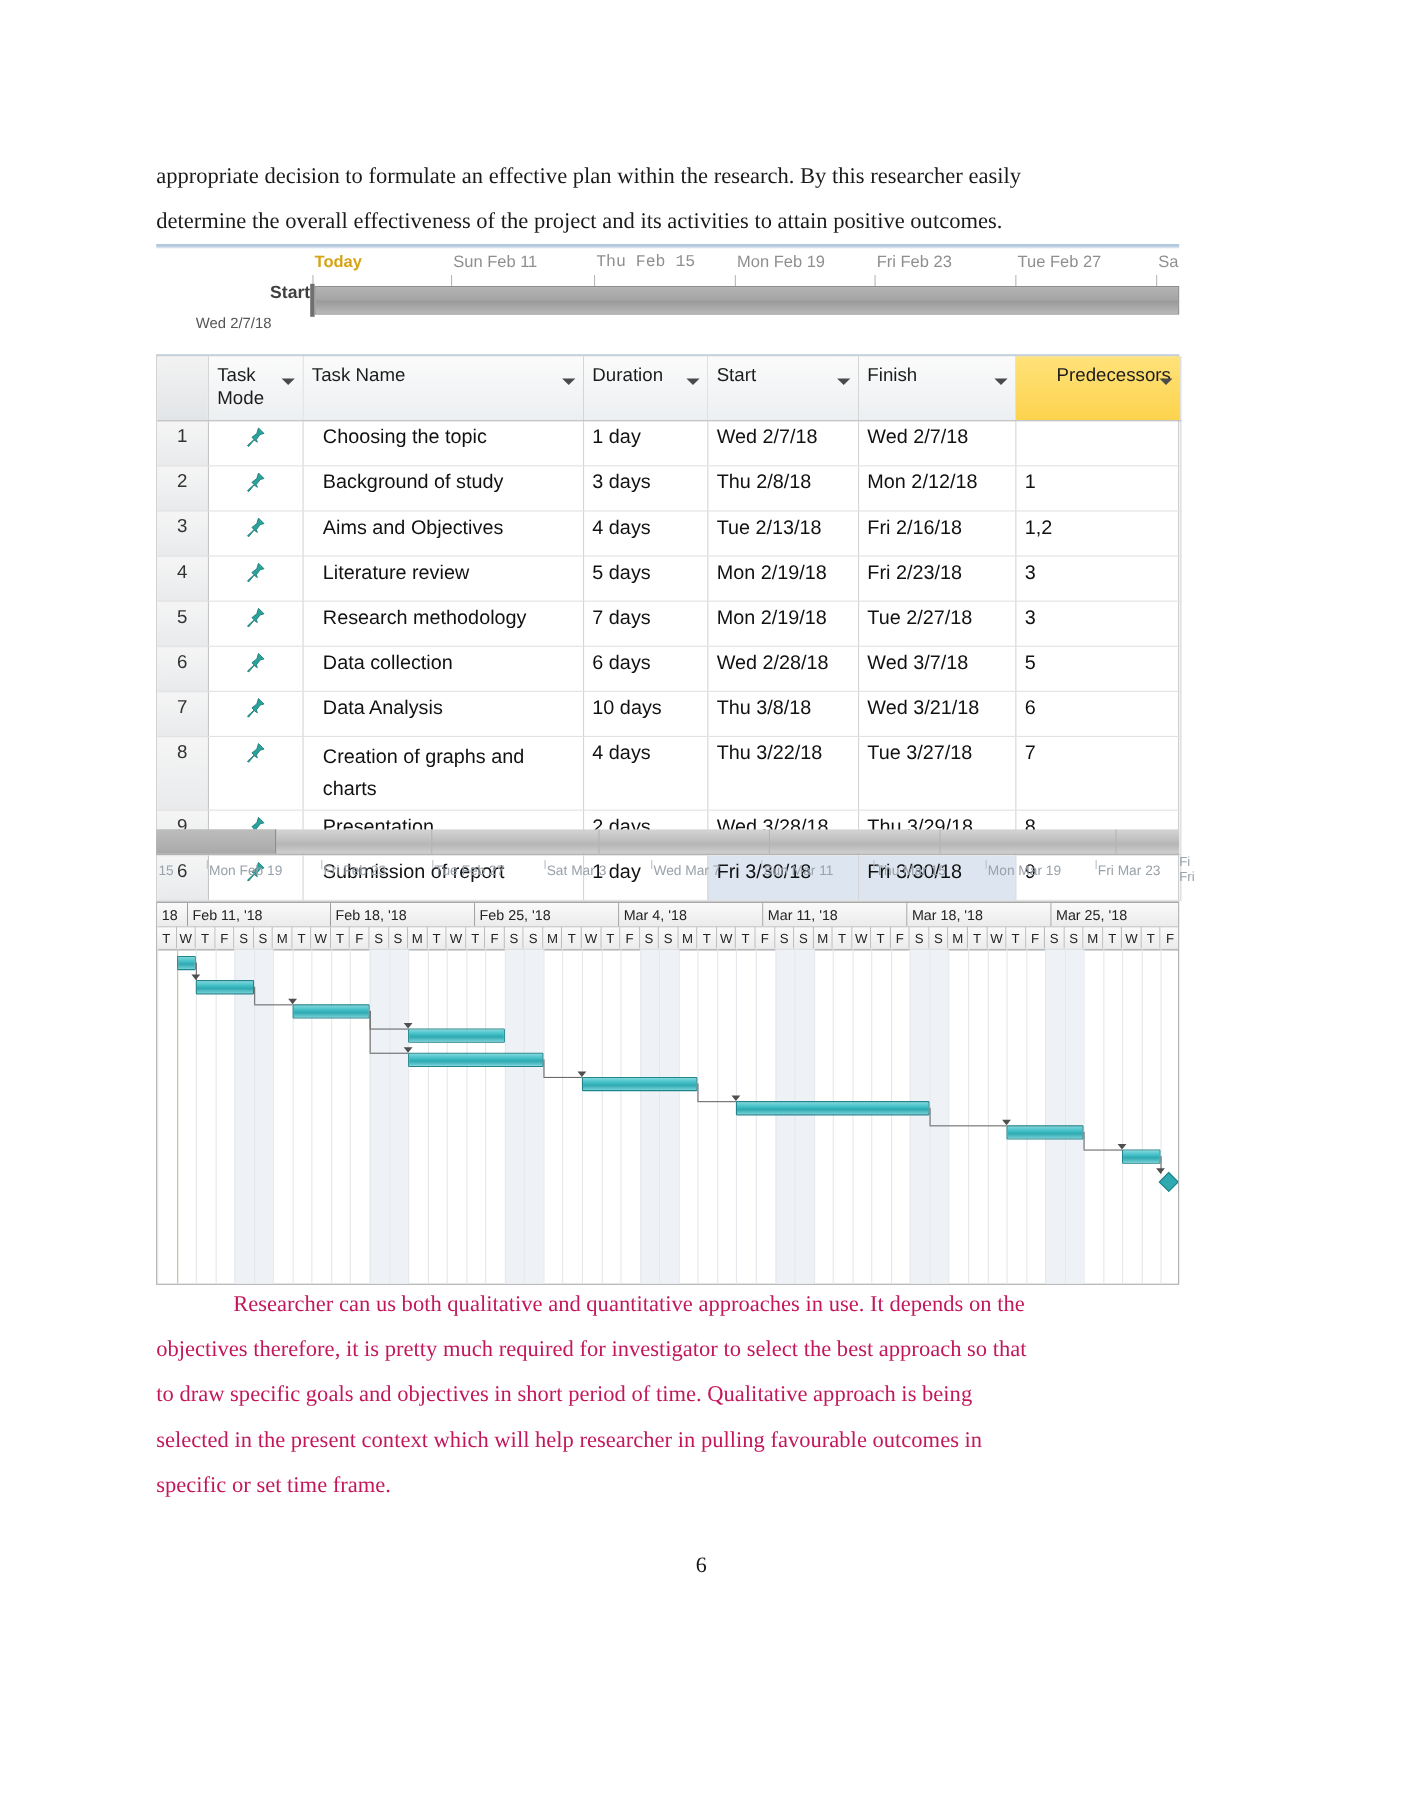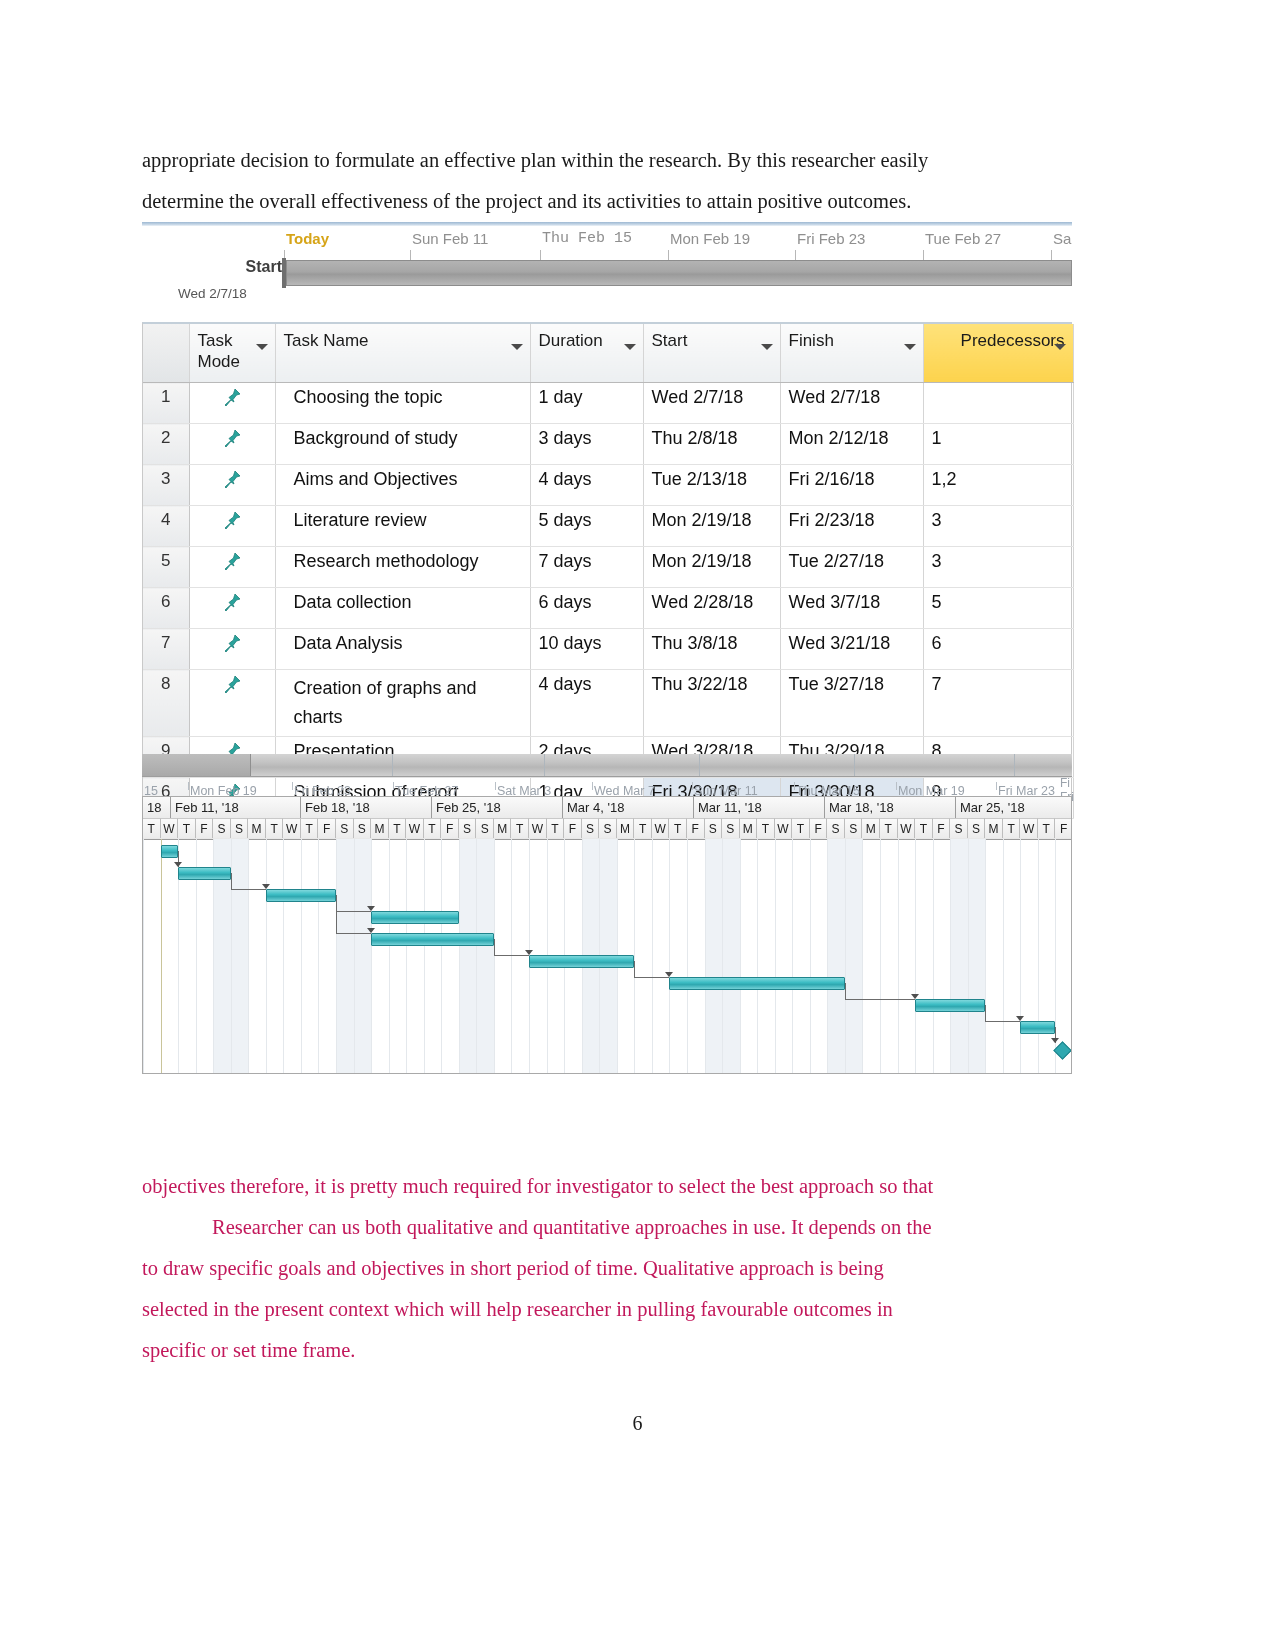--- a/index.html
+++ b/index.html
@@ -123,21 +123,21 @@
     text-align:center;color:#333;font-size:17px;
     border-right:1px solid #c6c6c6;
   }
   td.mode{text-align:center;padding:2px 0 0 0;}
   td.name{padding-left:18px;}
   td.dur,td.start,td.fin,td.pred{white-space:nowrap;}
   tr.lastrow td.start,tr.lastrow td.fin{background:#dde6f0;}
   .pin{display:inline-block;width:20px;height:22px;position:relative;top:2px;}
 
   
-  .tl2{position:absolute;left:0;top:532px;width:930px;height:52px;}
+  .tl2{position:absolute;left:0;top:532px;width:930px;height:52px;padding-left:12px;}
   .tl2-bar{
     position:absolute;left:0;top:0;width:930px;height:22px;
     background:linear-gradient(to bottom,#d4d4d4 0%,#c2c2c2 40%,#b6b6b6 60%,#cfcfcf 100%);
     border-bottom:1px solid #9d9d9d;
   }
   .tl2-bar .seg{position:absolute;top:0;bottom:0;border-right:1px solid #aeb6bd;}
   .tl2-leftcap{
     position:absolute;left:0;top:0;width:108px;height:22px;
     background:linear-gradient(to bottom,#bdbdbd 0%,#a9a9a9 100%);
     border-right:1px solid #8f8f8f;
@@ -150,21 +150,21 @@
   }
   .tl2-tick{position:absolute;top:-2px;width:1px;height:8px;background:#b9c0c7;}
   .tl2-right{
     position:absolute;right:-2px;top:22px;
     font-family:"Liberation Sans", sans-serif;font-size:12px;color:#9aa2ab;
     line-height:14px;text-align:left;
   }
 
   
   .chart{
-    position:absolute;left:0;top:574px;width:930px;height:278px;
+    position:absolute;left:0;top:598px;width:930px;height:348px;
     border:1px solid #a9a9a9;box-sizing:border-box;background:#fff;overflow:hidden;padding-left:28px;
   }
   .chart-head{
     position:absolute;left:0;top:0;width:100%;height:42px;
     background:linear-gradient(to bottom,#f7f7f7 0%,#e8e8e8 100%);
     border-bottom:1px solid #9c9c9c;
   }
   .wk{
     position:absolute;top:0;height:21px;
     border-right:1px solid #9c9c9c;
@@ -605,22 +605,22 @@
           <div class="arrowhd" style="left: 873.358px; top: 219px;"></div>
           <div class="link v" style="left: 912.453px; top: 230px; height: 16px;"></div>
           <div class="arrowhd" style="left: 908.453px; top: 241px;"></div>
         </div>
     </div>
 
   </div>
 
 
   <div class="pink-body">
+    <span class="line"><span class="indent"></span><span>Researcher can us both qualitative and quantitative approaches in use. It depends on the</span></span>
     <span class="line">objectives therefore, it is pretty much required for investigator to select the best approach so that</span>
-    <span class="line"><span class="indent"></span><span>Researcher can us both qualitative and quantitative approaches in use. It depends on the</span></span>
     <span class="line">to draw specific goals and objectives in short period of time. Qualitative approach is being</span>
     <span class="line">selected in the present context which will help researcher in pulling favourable outcomes in</span>
     <span class="line last">specific or set time frame.</span>
   </div>
 
   <div class="pagenum">6</div>
 
 </div>
 
 </body></html>

